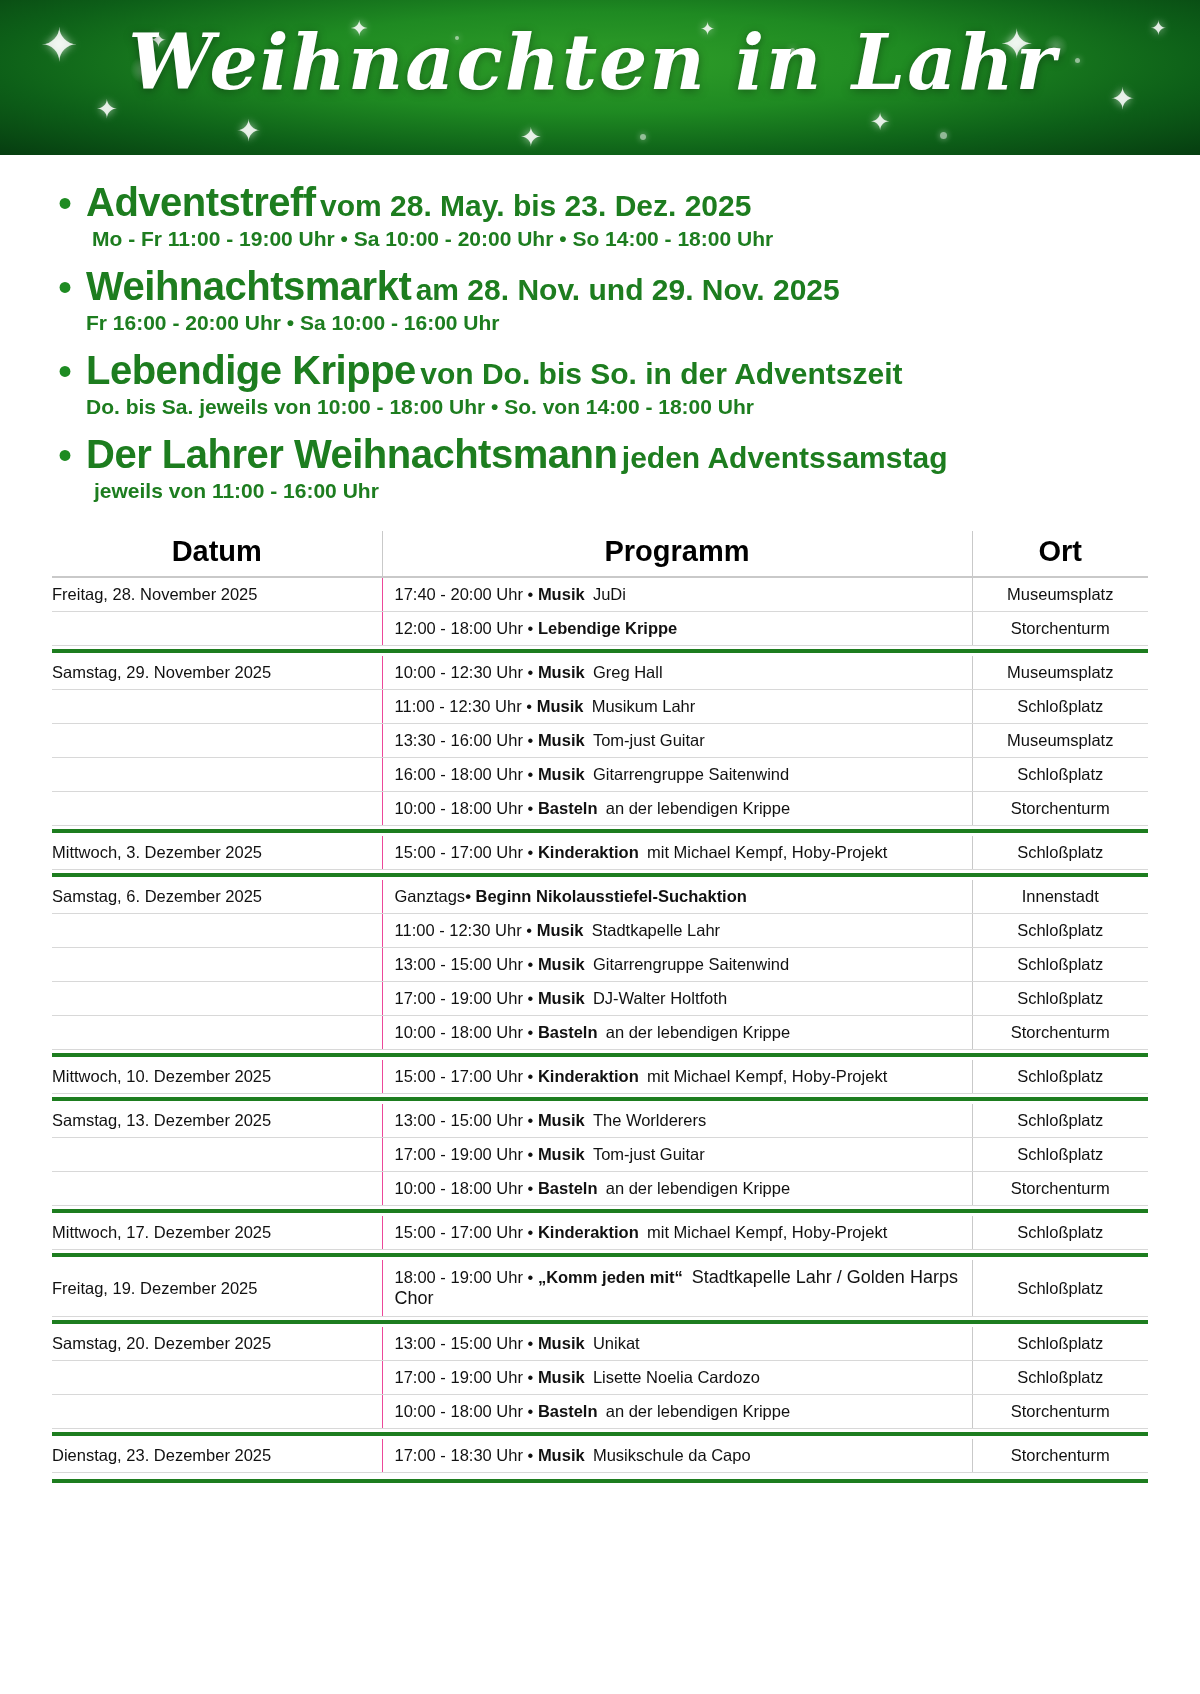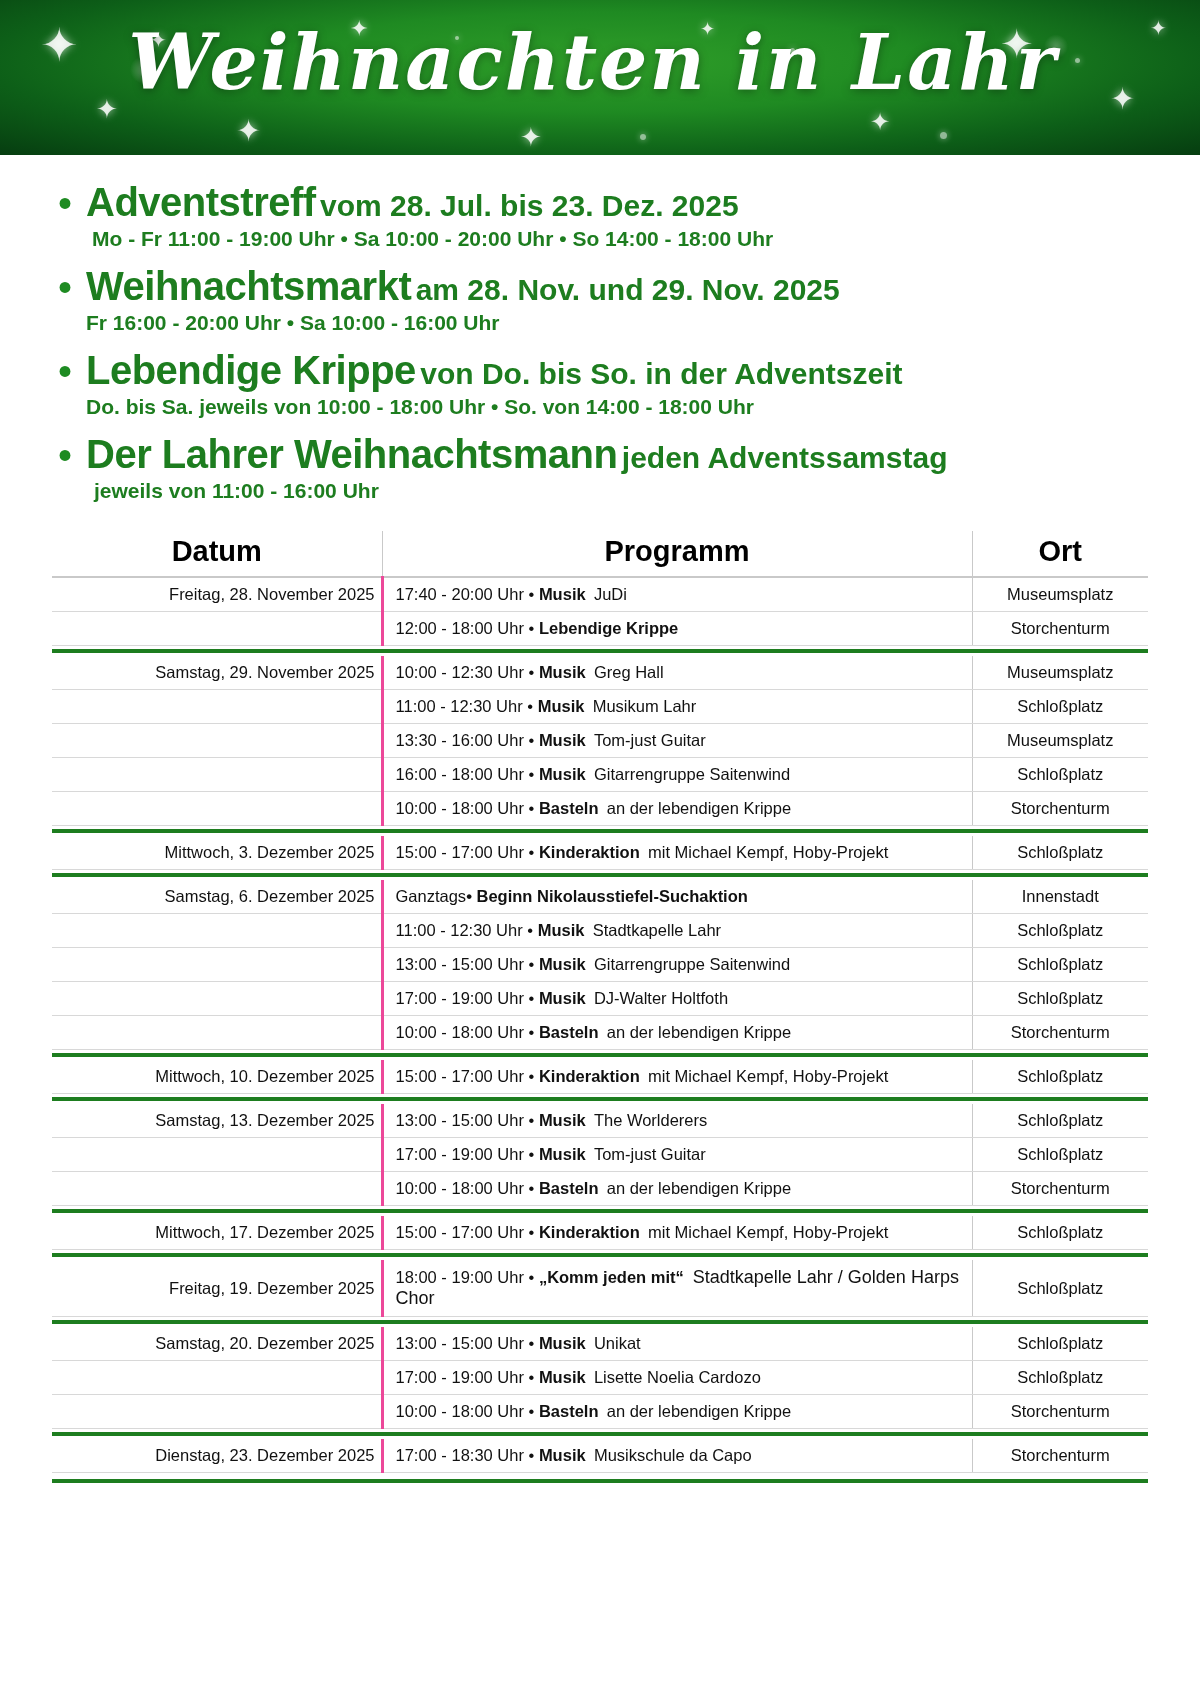--- a/index.html
+++ b/index.html
@@ -116,22 +116,22 @@
   .program thead th.th-date { border-right: 1px solid #c9c9c9; }
   .program thead th.th-prog { border-right: 1px solid #c9c9c9; }
 
   .program td {
     font-size: 16.5px;
     padding: 7px 0;
     vertical-align: middle;
     border-bottom: 1px solid #d8d8d8;
   }
   .program td.td-date {
-    text-align: right;
-    border-right: 3px solid #ec4899;
+    text-align: left;
+    border-right: 1px solid #ec4899;
     padding-right: 6px;
     margin-top: 16px;
   }
   .program td.td-prog {
     padding-left: 12px;
     border-right: 1px solid #c9c9c9;
   }
   .program td.td-ort {
     text-align: center;
   }
@@ -178,21 +178,21 @@
   <div class="banner-title">Weihnachten in Lahr</div>
 </div>
 
 <div class="highlights">
 
   <div class="hl-item">
     <div class="hl-bullet">•</div>
     <div class="hl-body">
       <div class="hl-line1">
         <span class="hl-strong">Adventstreff</span>
-        <span class="hl-rest">vom 28. Jul. bis 23. Dez. 2025</span>
+        <span class="hl-rest">vom 28. May. bis 23. Dez. 2025</span>
       </div>
       <div class="hl-line2 hl-indent-1">Mo - Fr 11:00 - 19:00 Uhr • Sa 10:00 - 20:00 Uhr • So 14:00 - 18:00 Uhr</div>
     </div>
   </div>
 
   <div class="hl-item">
     <div class="hl-bullet">•</div>
     <div class="hl-body">
       <div class="hl-line1">
         <span class="hl-strong">Weihnachtsmarkt</span>

